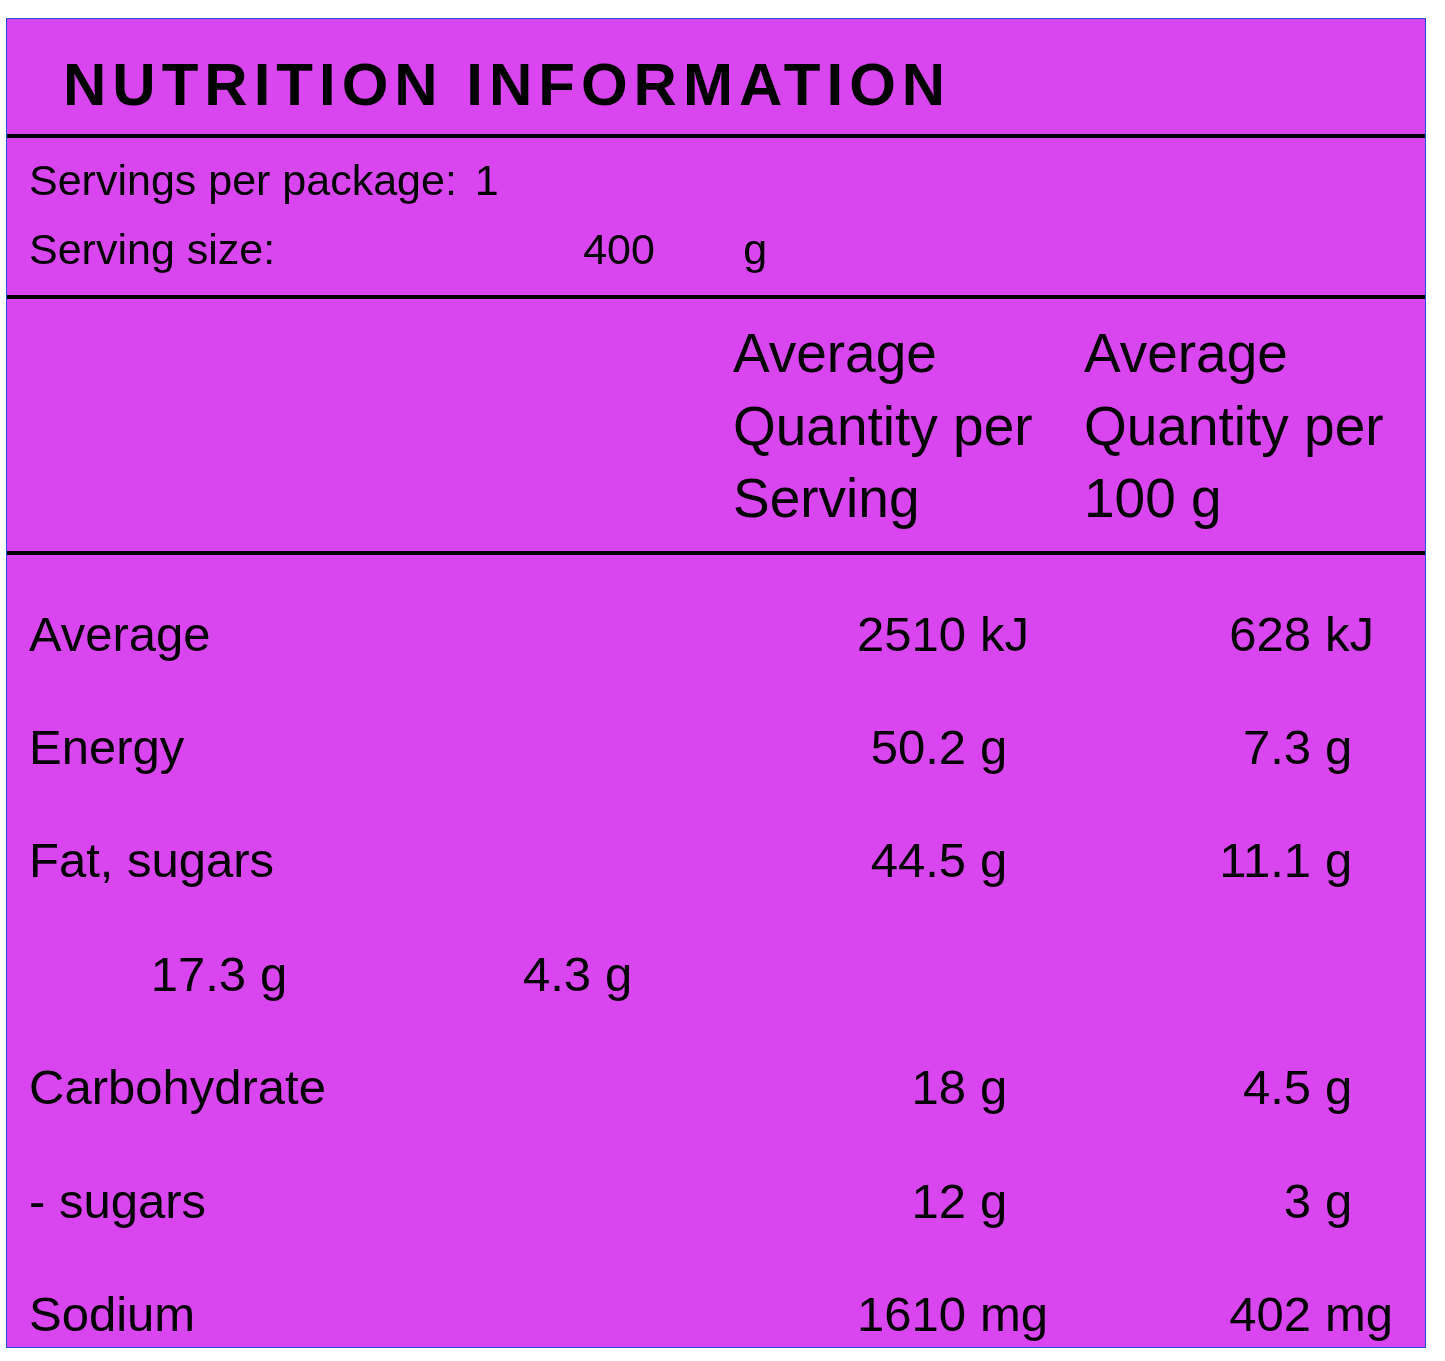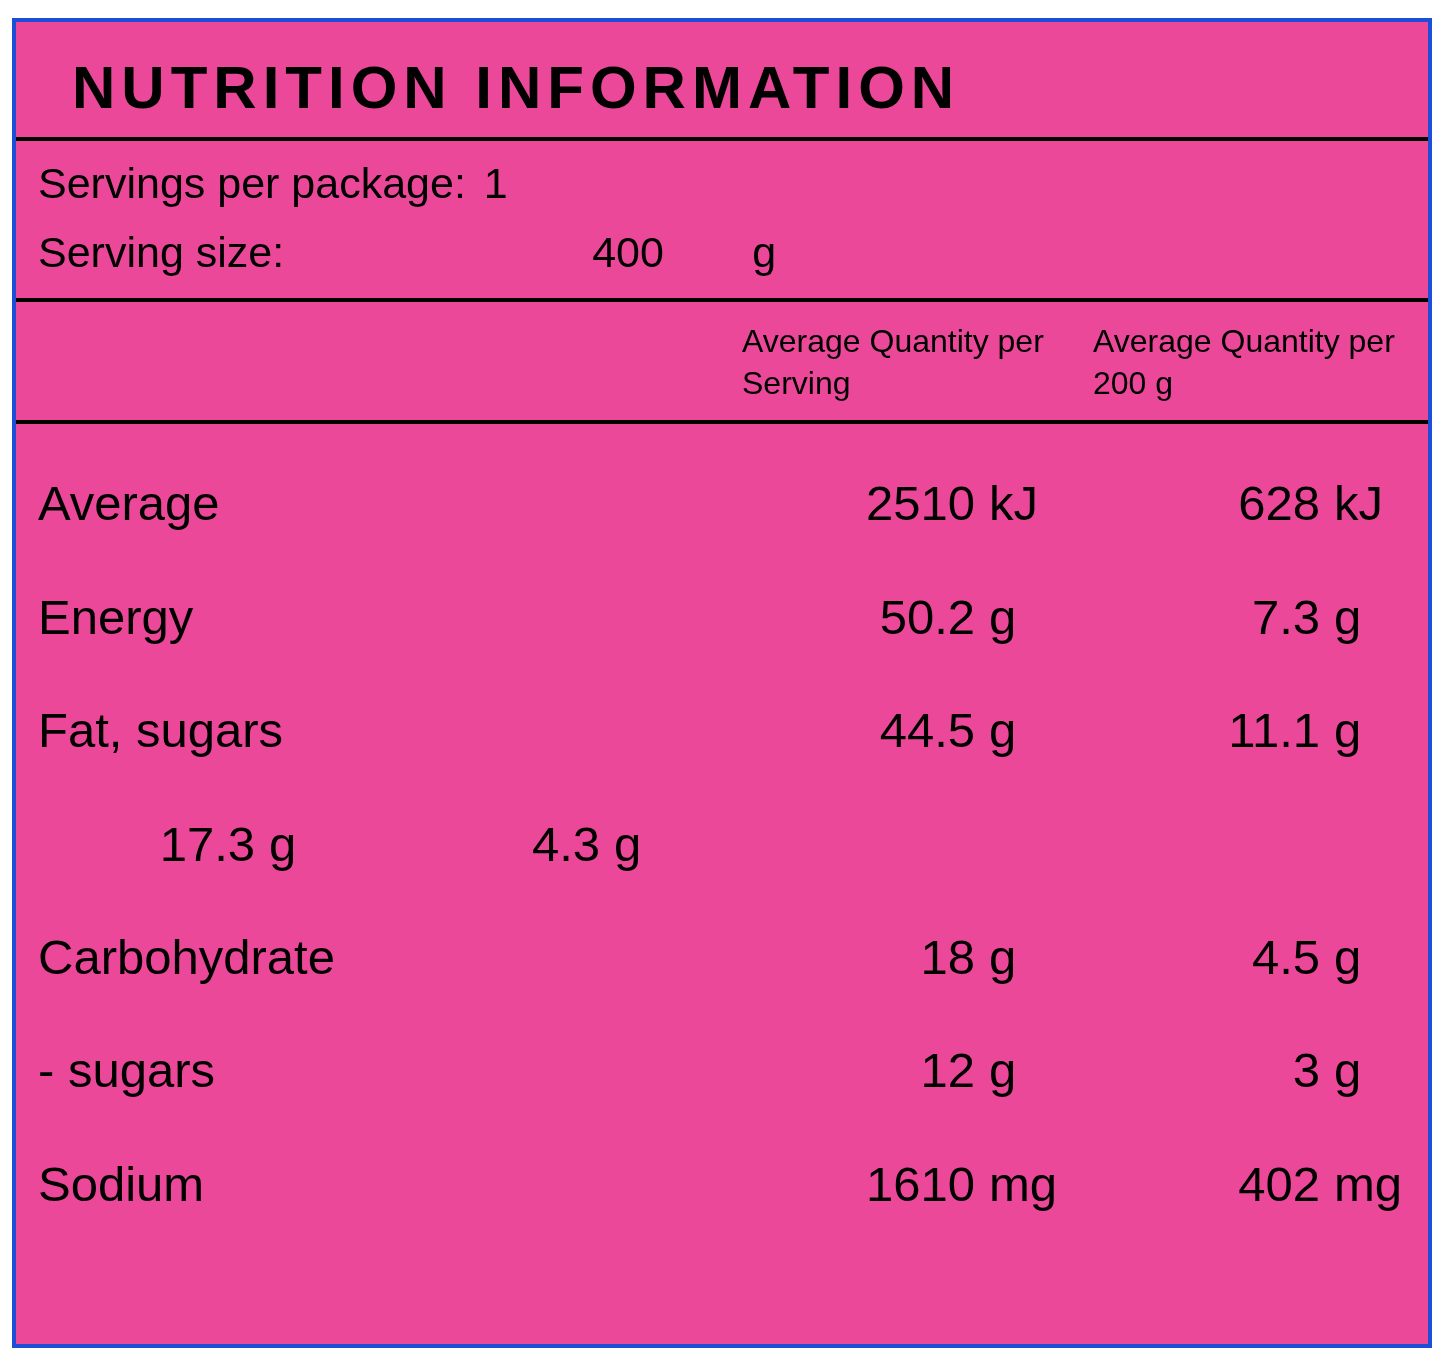--- a/index.html
+++ b/index.html
@@ -13,27 +13,27 @@
   }
   .panel {
     width: 1445px;
     height: 1361px;
     box-sizing: border-box;
     background: #ffffff;
     position: relative;
   }
   .nip {
     position: absolute;
-    left: 12px;
+    left: 6px;
     top: 18px;
     width: 1420px;
     height: 1330px;
     box-sizing: border-box;
-    border: 4px solid #1d4ed8;
-    background: #ec4899;
+    border: 1px solid #1d4ed8;
+    background: #d946ef;
   }
   .title {
     font-size: 60px;
     font-weight: bold;
     letter-spacing: 6px;
     padding: 34px 0 18px 56px;
     line-height: 1.05;
     white-space: nowrap;
   }
   .servings-block {
@@ -83,21 +83,21 @@
     border-bottom: 4px solid #000000;
     padding: 18px 0 16px 0;
   }
   .th-blank {
     width: 720px;
     flex: 0 0 720px;
   }
   .th-col {
     flex: 0 0 345px;
     width: 345px;
-    font-size: 32px;
+    font-size: 55px;
     line-height: 1.32;
     text-align: left;
     padding-left: 6px;
   }
   .rows {
     padding-top: 8px;
   }
   .row {
     display: flex;
     align-items: baseline;
@@ -149,21 +149,21 @@
         <span class="spacer"></span>
         <span class="val-num">400</span>
         <span class="unit">g</span>
       </div>
     </div>
 
     <div class="table">
       <div class="thead">
         <div class="th-blank"></div>
         <div class="th-col">Average Quantity per Serving</div>
-        <div class="th-col">Average Quantity per 200 g</div>
+        <div class="th-col">Average Quantity per 100 g</div>
       </div>
 
       <div class="rows">
 
         <div class="row">
           <div class="cell-name">Average</div>
           <div class="cell-val">
             <span class="num">2510</span>
             <span class="unit">kJ</span>
           </div>

